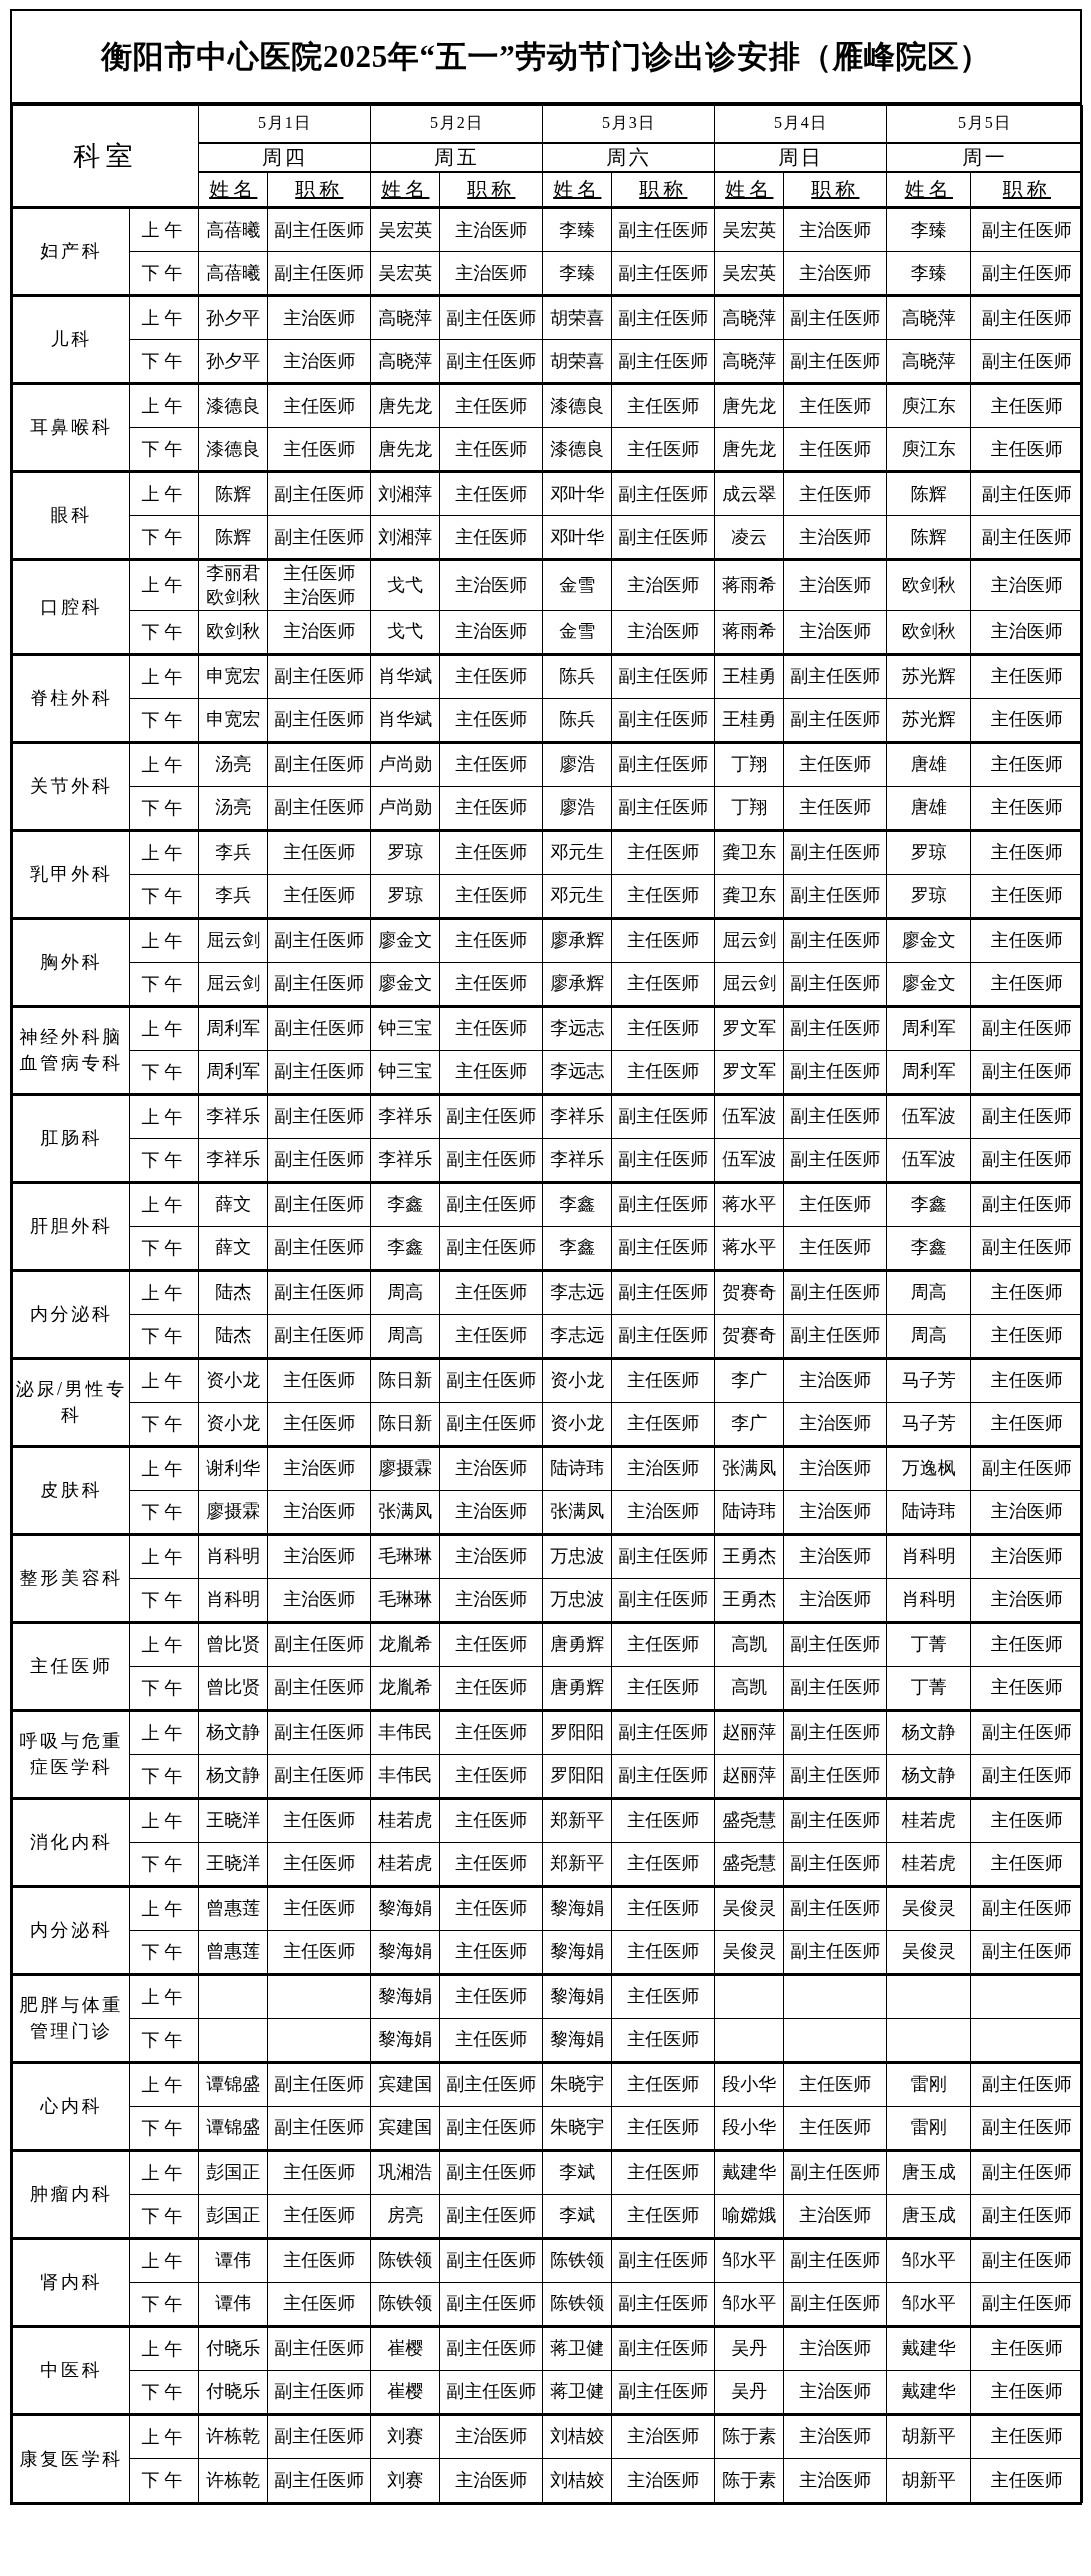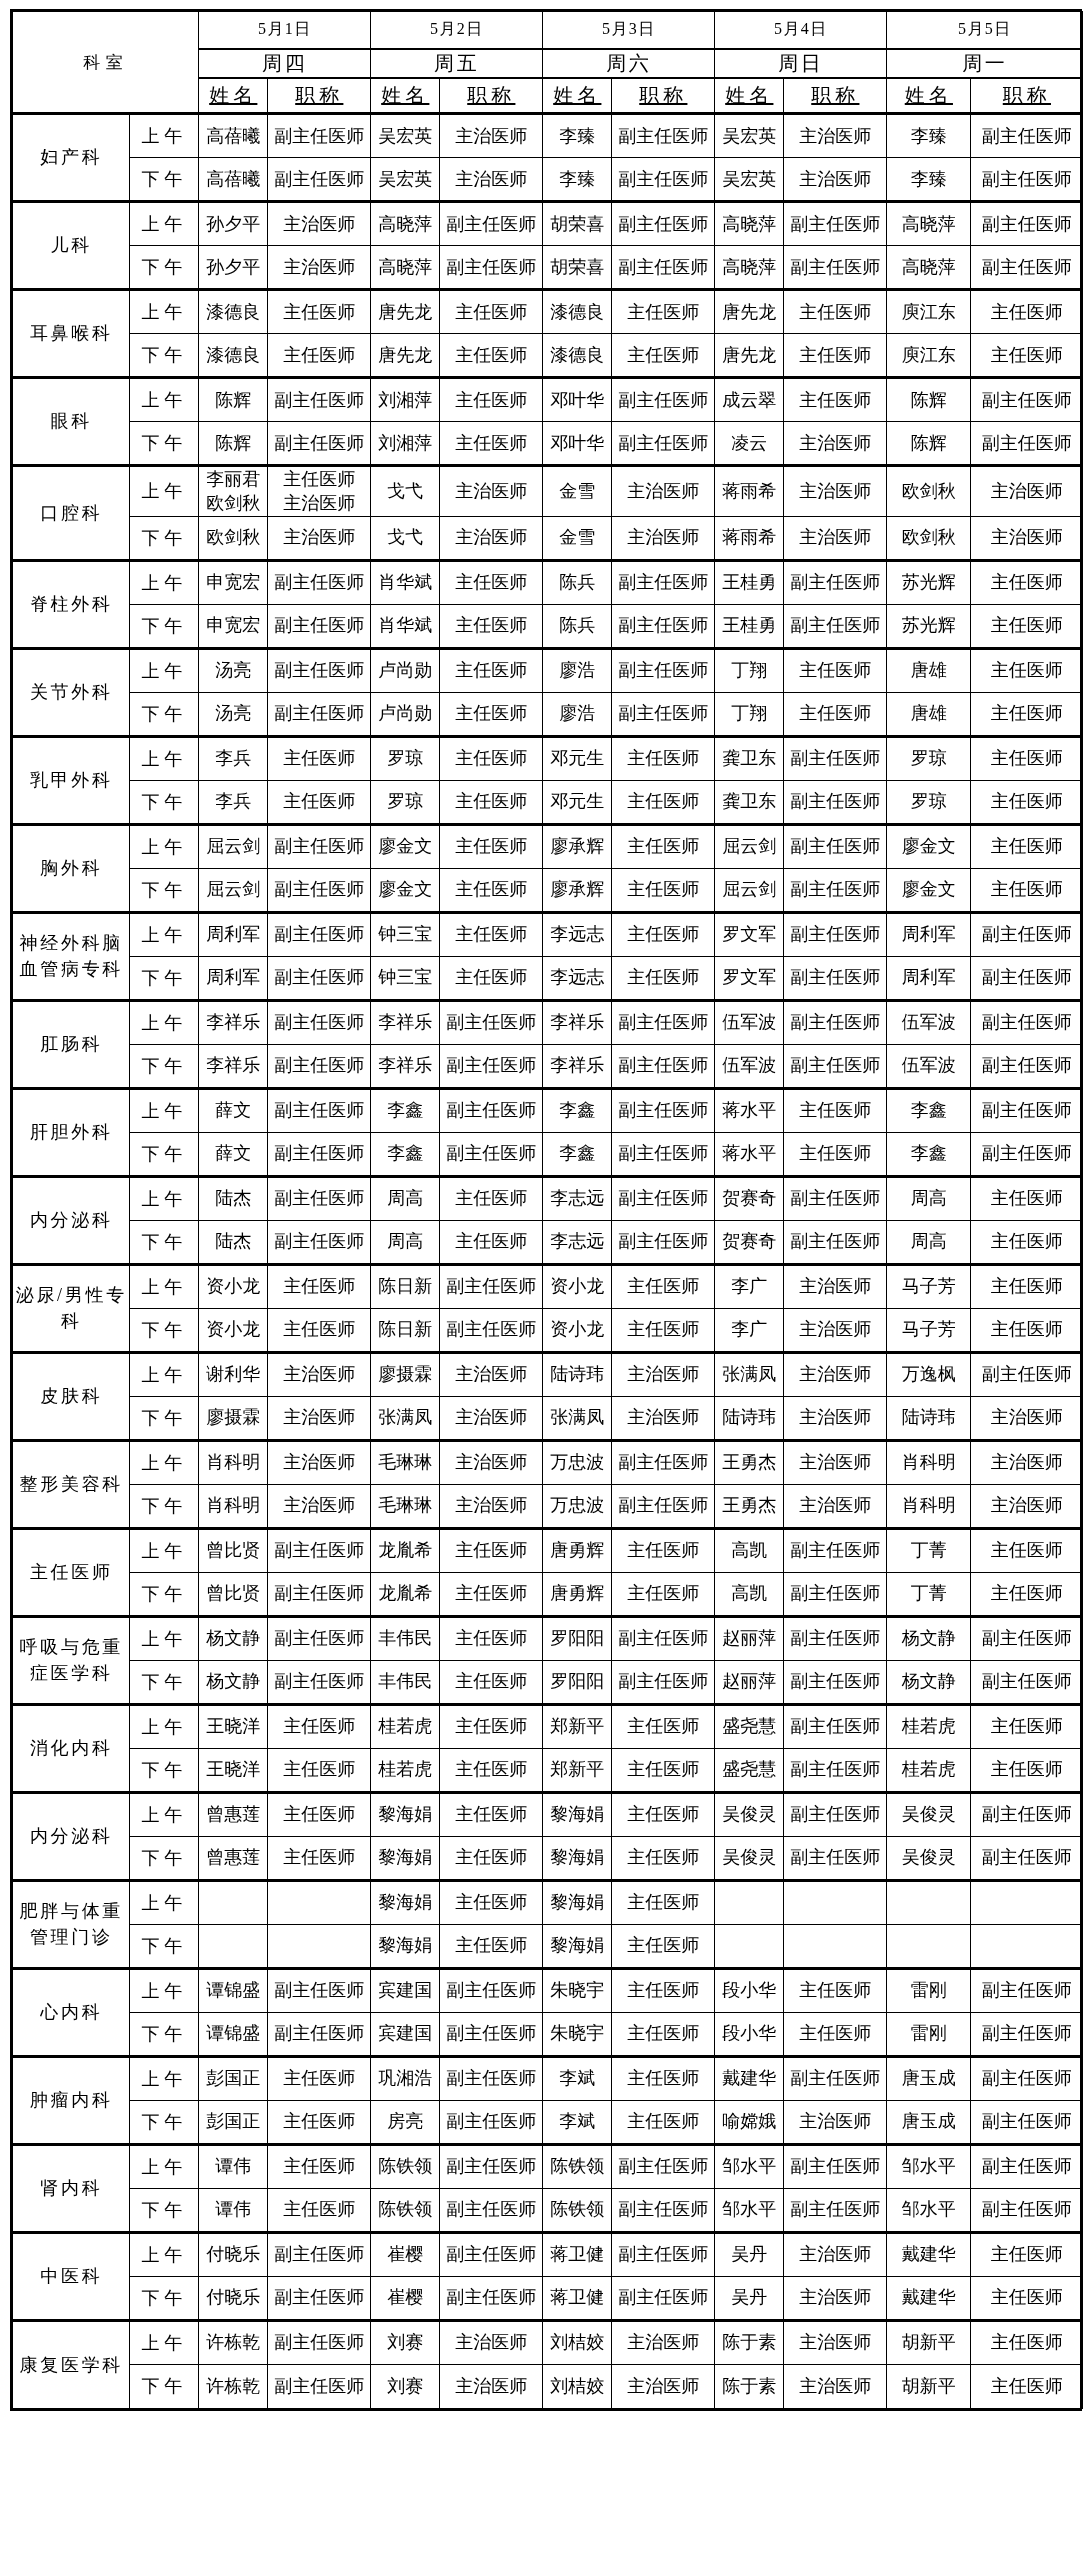--- a/index.html
+++ b/index.html
@@ -39,21 +39,21 @@
     text-align: center;
     vertical-align: middle;
     padding: 0 2.1px;
     box-sizing: border-box;
     font-weight: normal;
     overflow: hidden;
   }
   .schedule thead th { border-bottom: 2.7px solid #000; }
   .schedule thead tr.hdr-last th { border-bottom: 3.4px solid #000; }
   .dept-h {
-    font-size: 17px;
+    font-size: 27px;
     letter-spacing: 5.5px;
   }
   .date-h { height: 37px; font-size: 16px; letter-spacing: 1.4px; }
   .week-h { height: 18px; font-size: 20px; letter-spacing: 2.7px; }
   .nt-h   { height: 36px; font-size: 20px; letter-spacing: 4.1px; text-decoration: underline; }
   .schedule tbody td { height: 44px; font-size: 18px; }
   .dept-cell {
     font-size: 18.5px;
     letter-spacing: 2.7px;
     line-height: 1.45;
@@ -64,20 +64,21 @@
     white-space: pre-line;
     line-height: 1.35;
   }
   tr.block-start td { border-top: 3.4px solid #000; }
 </style>
 </head>
 <body>
 
 <div class="page">
   <div class="sheet">
+    <div class="title">衡阳市中心医院2025年“五一”劳动节门诊出诊安排（雁峰院区）</div>
     <table class="schedule">
       <colgroup>
         <col style="width:117px">
           <col style="width:69px">
         <col style="width:69px">
           <col style="width:103px">
         <col style="width:69px">
           <col style="width:103px">
         <col style="width:69px">
           <col style="width:103px">

